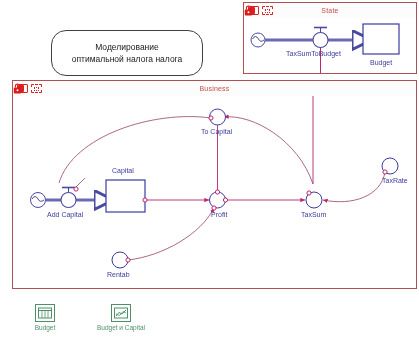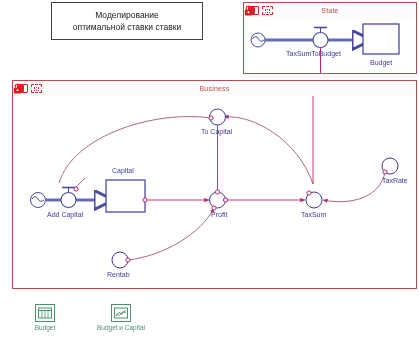--- a/index.html
+++ b/index.html
@@ -51,24 +51,24 @@
        box-sizing:border-box;background:#ffffff;position:relative;}
   .dock .cap{margin-top:2px;font-size:6.5px;color:#4f8f6a;white-space:nowrap;}
 
   svg{position:absolute;left:0;top:0;overflow:visible;}
 </style>
 </head>
 <body>
 
 <div id="stage">
 
-  <div id="note" style="left:51px;top:2px;width:152px;height:38px;">
+  <div id="note" style="left:51px;top:30px;width:152px;height:46px;border-radius:15px;">
     <div class="l">
       <div>Моделирование</div>
-      <div>оптимальной ставки ставки</div>
+      <div>оптимальной налога налога</div>
     </div>
   </div>
 
   <div class="panel" style="left:243px;top:2px;width:174px;height:72px;">
     <div class="panel-title">
       <div class="chip a"></div>
       <div class="chip b"></div>
       <div class="ttl">State</div>
       <svg class="lock" viewBox="0 0 9 11">
         <path d="M2.4 4.6 V3.1 a2.1 2.1 0 0 1 4.2 0 V4.6" fill="none" stroke="#d81b1b" stroke-width="1.1"></path>

